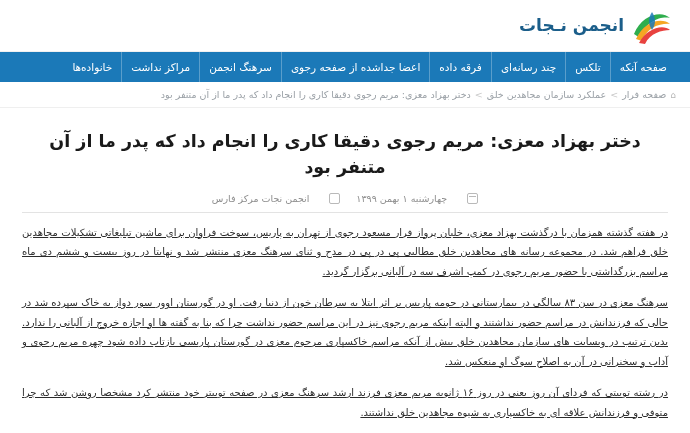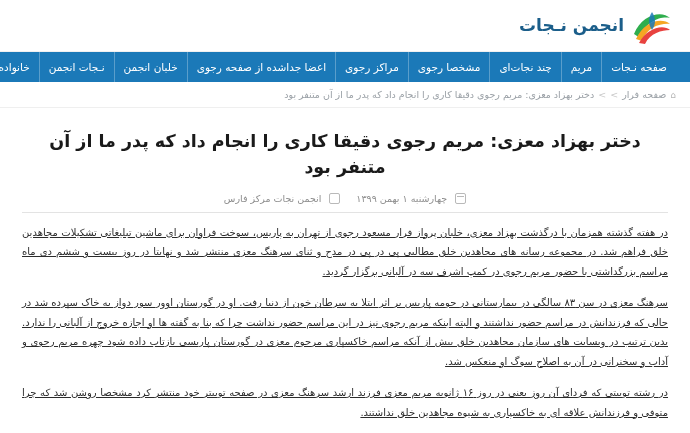--- a/index.html
+++ b/index.html
@@ -127,21 +127,21 @@
     align-items: center;
     justify-content: center;
     gap: 16px;
     font-size: 9.5px;
     color: #8d8d8d;
     margin-bottom: 8px;
   }
   .meta-item {
     display: flex;
     align-items: center;
-    gap: 8px;
+    gap: 20px;
     text-align: right;
   }
   .meta-icon {
     display: inline-block;
     width: 9px;
     height: 9px;
     border: 1px solid #b9b9b9;
     border-radius: 2px;
     position: relative;
   }
@@ -181,36 +181,36 @@
           <path d="M20 4 C24 10, 24 16, 20 22 C16 16, 16 10, 20 4 Z" fill="#1b79b8" opacity="0.85"></path>
         </svg>
       </div>
       <div class="brand-text">
         <span class="brand-name">انجمن نـجات</span>
       </div>
     </div>
   </div>
 
   <div class="navbar">
-    <div class="nav-item">صفحه نـجات</div>
-    <div class="nav-item">مریم</div>
-    <div class="nav-item">چند نجات‌ای</div>
-    <div class="nav-item">مشخصا رجوی</div>
-    <div class="nav-item">مراکز رجوی</div>
+    <div class="nav-item">صفحه آنکه</div>
+    <div class="nav-item">تلکس</div>
+    <div class="nav-item">چند رسانه‌ای</div>
+    <div class="nav-item">فرقه داده</div>
     <div class="nav-item">اعضا جداشده از صفحه رجوی</div>
-    <div class="nav-item">خلبان انجمن</div>
-    <div class="nav-item">نـجات انجمن</div>
+    <div class="nav-item">سرهنگ انجمن</div>
+    <div class="nav-item">مراکز نداشت</div>
     <div class="nav-item">خانواده‌ها</div>
 
   </div>
 
   <div class="breadcrumb">
     <span class="home-icon">⌂</span>
     <span class="crumb">صفحه فرار</span>
     <span class="crumb-sep">&gt;</span>
+    <span class="crumb">عملکرد سازمان مجاهدین خلق</span>
     <span class="crumb-sep">&gt;</span>
     <span class="crumb">دختر بهزاد معزی: مریم رجوی دقیقا کاری را انجام داد که پدر ما از آن متنفر بود</span>
   </div>
 
   <div class="article">
     <h1 class="headline">دختر بهزاد معزی: مریم رجوی دقیقا کاری را انجام داد که پدر ما از آن متنفر بود</h1>
 
     <div class="meta-row">
       <span class="meta-item">
         <span class="meta-icon cal"></span>

